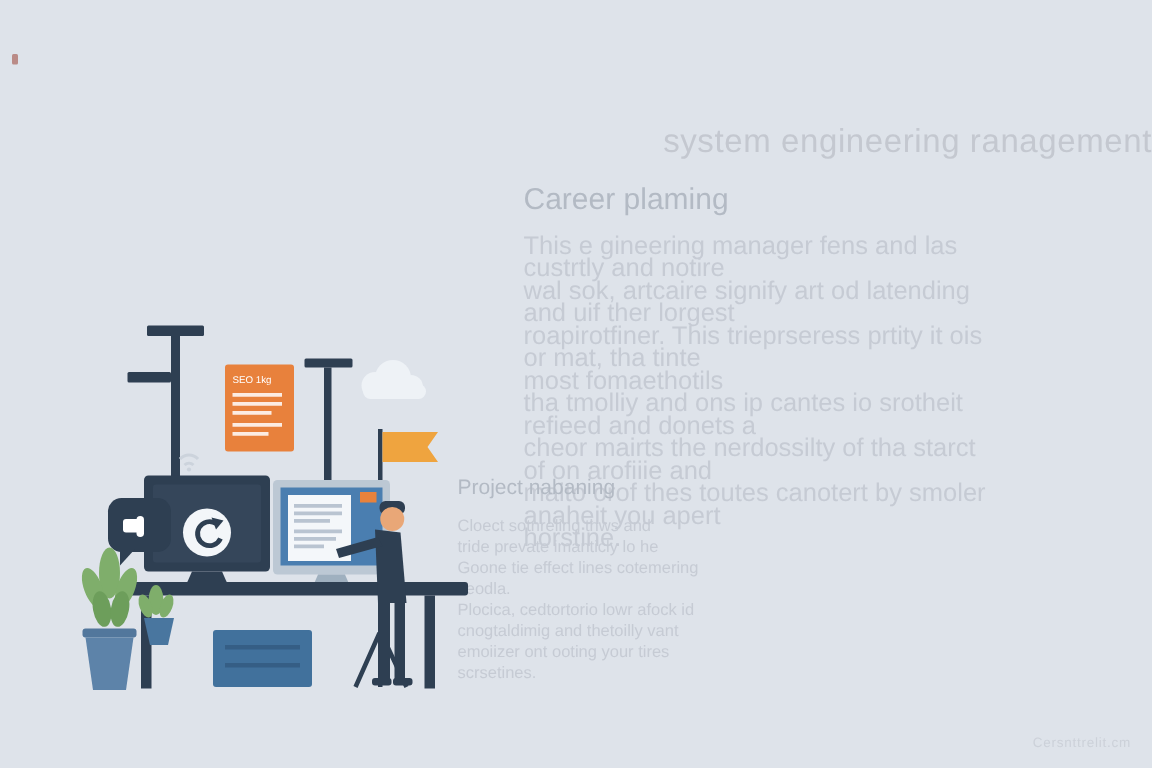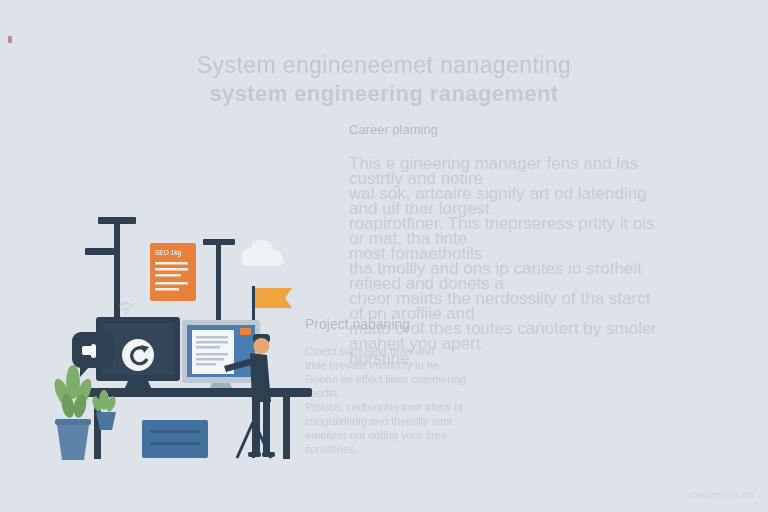--- a/index.html
+++ b/index.html
@@ -9,26 +9,26 @@
     font-family:"Liberation Sans", sans-serif;
     overflow:hidden;
     position:relative;
   }
   #root{position:absolute;inset:0;width:768px;height:512px;}
   .title-line1{
     position:absolute;left:0;right:0;top:52px;text-align:center;
     font-size:23px;font-weight:500;letter-spacing:.4px;color:#c2c7cf;
   }
   .title-line2{
-    position:absolute;left:0;right:0;top:81px;text-align:center;
-    font-size:22px;font-weight:700;letter-spacing:.4px;color:#c4c8d0;
+    position:absolute;left:0;right:0;top:81px;text-align:right;
+    font-size:22px;font-weight:400;letter-spacing:.4px;color:#c4c8d0;
   }
   .career-heading{
     position:absolute;left:349px;top:122px;
-    font-size:13px;font-weight:500;color:#b3bac4;
+    font-size:20px;font-weight:500;color:#b3bac4;
   }
   .career-body{
     position:absolute;left:349px;top:156px;width:320px;
     font-size:17px;line-height:15px;color:#c6cbd4;white-space:pre-line;
   }
   .col{position:absolute;top:316px;width:188px;}
   .col1{left:305px;}
   .col2{left:500px;}
   .col-heading{font-size:14px;font-weight:500;color:#b3bac4;margin:0 0 12px 0;}
   .col-body{font-size:11px;line-height:14px;color:#c6cbd4;white-space:pre-line;}
@@ -42,21 +42,20 @@
     background:#9c4434;opacity:.55;border-radius:1px;
   }
 </style>
 </head>
 <body>
 
 <div id="root">
 
   <div class="corner-artifact"></div>
 
-  <div class="title-line1">System engineneemet nanagenting</div>
   <div class="title-line2">system engineering ranagement</div>
 
   <div class="career-heading">Career plaming</div>
   <div class="career-body">This e gineering manager fens and las custrtly and notire
 wal sok, artcaire signify art od latending and uif ther lorgest
 roapirotfiner. This trieprseress prtity it ois or mat, tha tinte
 most fomaethotils
 tha tmolliy and ons ip cantes io srotheit refieed and donets a
 cheor mairts the nerdossilty of tha starct of on arofiiie and
 maito orof thes toutes canotert by smoler anaheit you apert

